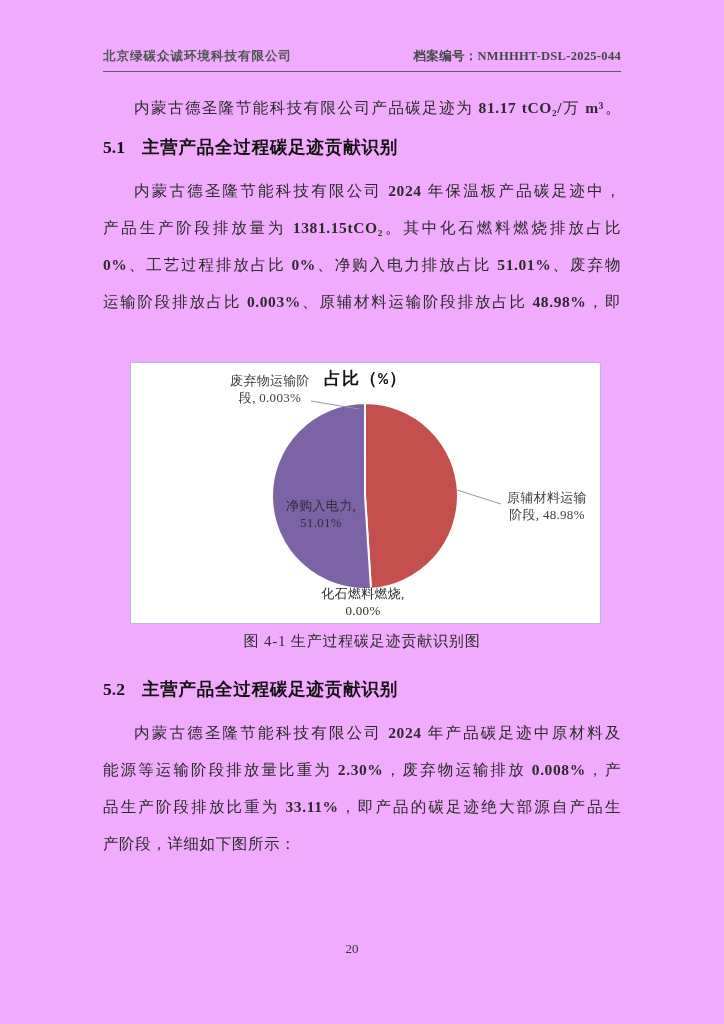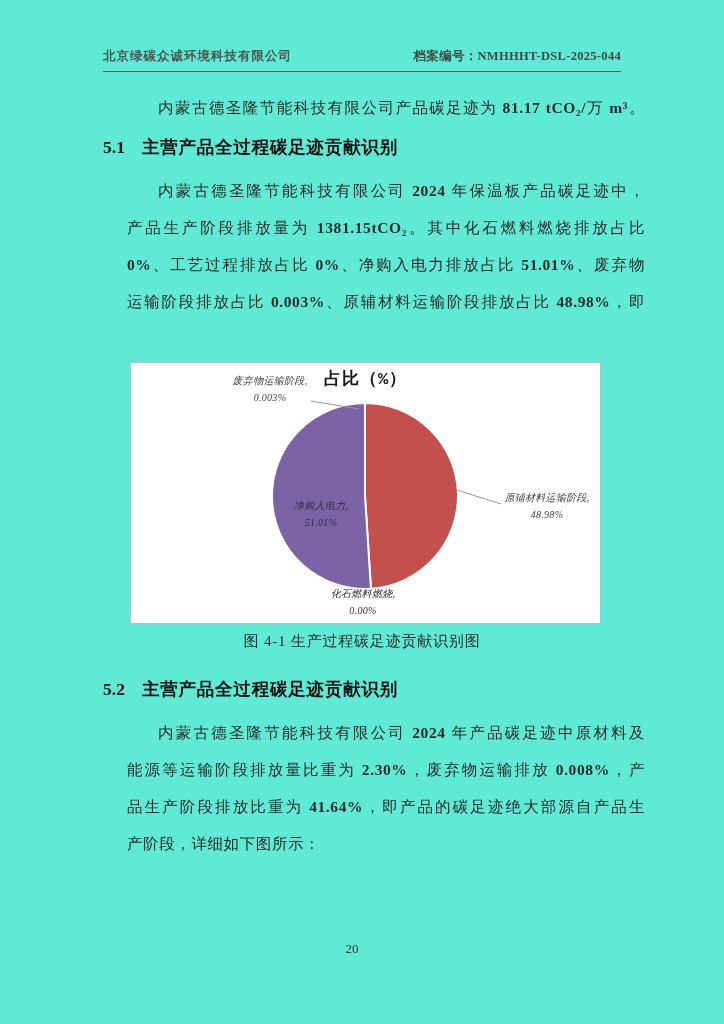--- a/index.html
+++ b/index.html
@@ -1,41 +1,41 @@
 <!DOCTYPE html>
 <html><head>
 <meta charset="utf-8">
 <style>
   html,body{margin:0;padding:0;background:#ffffff;}
-  .page{position:relative;width:724px;height:1024px;background:#5eead4;overflow:hidden;
+  .page{position:relative;width:724px;height:1024px;background:#f0abfc;overflow:hidden;
         font-family:"Liberation Serif","DejaVu Serif",serif;color:#2b2b2b;}
   
   .header{position:absolute;left:103px;top:48px;width:518px;height:20px;
           font-size:12.5px;font-weight:bold;color:#4e5651;letter-spacing:1px;}
   .h-left{position:absolute;left:0;top:0;}
   .h-right{position:absolute;right:0;top:0;letter-spacing:0.3px;color:#3f4a46;}
   .header-rule{position:absolute;left:103px;top:71px;width:518px;height:0;
                border-top:1.5px solid #5a615c;}
   
-  .para{position:absolute;left:103px;width:518px;font-size:15.5px;letter-spacing:0.6px;margin-left:24px;}
+  .para{position:absolute;left:103px;width:518px;font-size:15.5px;letter-spacing:0.6px;}
   .para .line{height:37px;line-height:37px;white-space:nowrap;}
   .para .line.j{white-space:normal;text-align:justify;text-align-last:justify;}
   .para .line.ind{padding-left:31px;}
   .para b{font-weight:bold;}
   .sec-h{position:absolute;left:103px;width:518px;height:26px;line-height:26px;
          font-size:17.5px;font-weight:bold;color:#111;letter-spacing:0.8px;}
   .sec-num{margin-right:17px;letter-spacing:0;}
   
   .chart{position:absolute;left:130px;top:362px;width:469px;height:260px;
          border:1px solid #aebfd4;background:#fff;}
   .chart-title{position:absolute;left:0;top:4px;width:100%;text-align:center;
                font-size:17px;font-weight:bold;color:#141414;letter-spacing:1px;font-family:Liberation Mono, monospace;}
   .chart svg{position:absolute;left:0;top:0;}
-  .plabel{position:absolute;width:88px;font-size:10px;line-height:17px;
-          text-align:center;color:#3d3d3d;letter-spacing:0.3px;font-style:italic;}
+  .plabel{position:absolute;width:88px;font-size:13px;line-height:17px;
+          text-align:center;color:#3d3d3d;letter-spacing:0.3px;}
   .caption{position:absolute;left:103px;top:632px;width:518px;text-align:center;
            font-size:15px;color:#2b2b2b;letter-spacing:0.8px;}
   .pageno{position:absolute;left:0;top:941px;width:704px;text-align:center;
           font-size:13px;color:#333;}
 </style>
 </head>
 <body>
 
 <div class="page">
 
@@ -78,19 +78,19 @@
 
   <div class="caption">图 4-1 生产过程碳足迹贡献识别图</div>
 
   <div class="sec-h" style="top:676px">
     <span class="sec-num">5.2</span><span>主营产品全过程碳足迹贡献识别</span>
   </div>
 
   <div class="para" id="para52" style="top:714px">
       <div class="line ind j">内蒙古德圣隆节能科技有限公司 <b>2024</b> 年产品碳足迹中原材料及</div>
       <div class="line j">能源等运输阶段排放量比重为 <b>2.30%</b>，废弃物运输排放 <b>0.008%</b>，产</div>
-      <div class="line j">品生产阶段排放比重为 <b>41.64%</b>，即产品的碳足迹绝大部源自产品生</div>
+      <div class="line j">品生产阶段排放比重为 <b>33.11%</b>，即产品的碳足迹绝大部源自产品生</div>
       <div class="line">产阶段，详细如下图所示：</div>
     </div>
 
   <div class="pageno">20</div>
 
 </div>
 
 </body></html>

